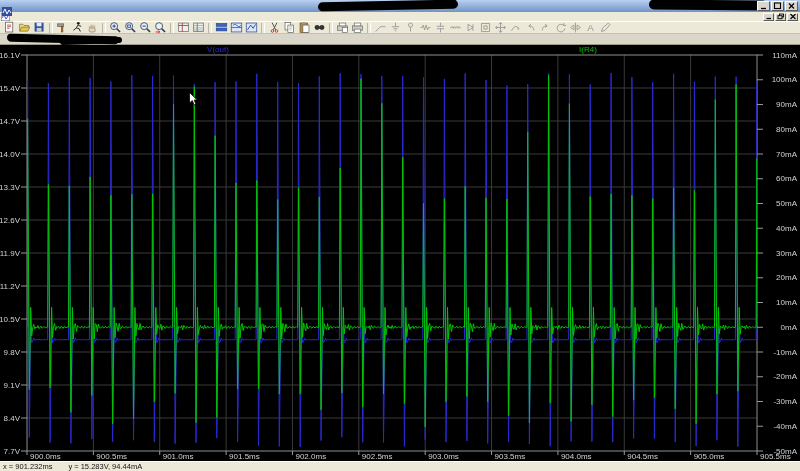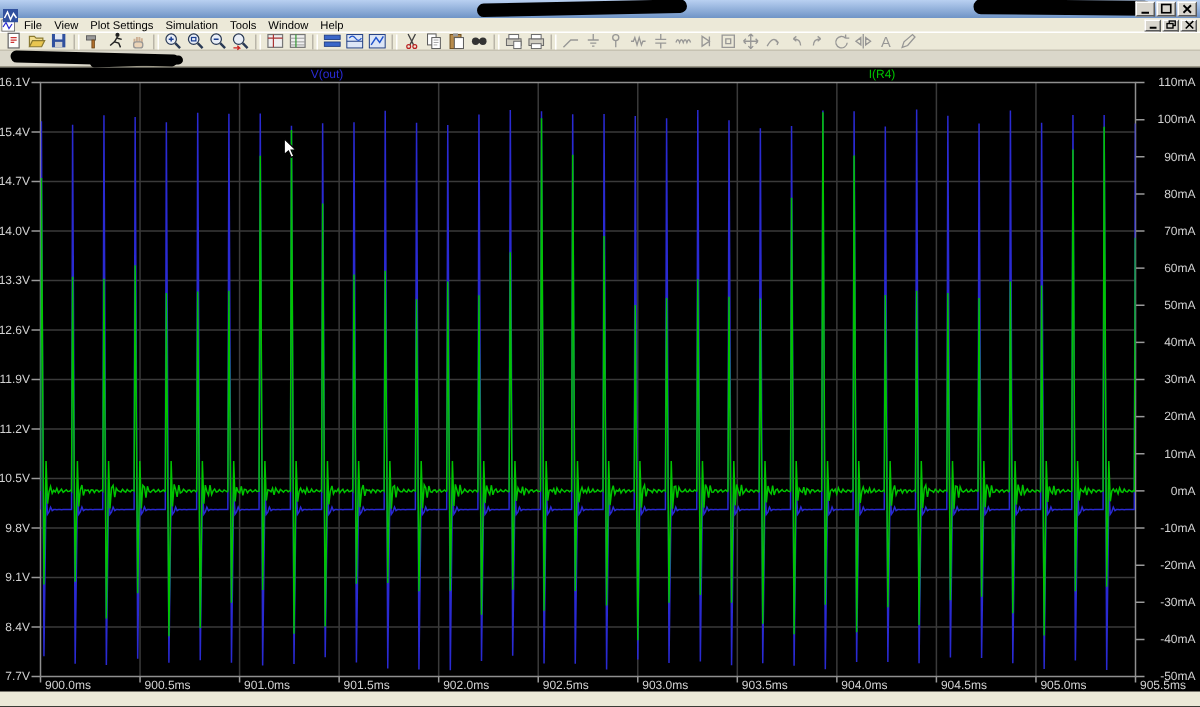--- a/index.html
+++ b/index.html
@@ -89,21 +89,20 @@
     </div>
   </div>
 
   <div class="menubar">
     <span class="child-icon">
       <svg width="9" height="8" viewBox="0 0 9 8">
           <rect width="9" height="8" fill="#fff" stroke="#555" stroke-width="1"></rect>
           <path d="M1 5 L3 2 L5 6 L7 3" stroke="#2a2ad2" stroke-width=".8" fill="none"></path>
         </svg>
     </span>
-    <span id="menu-items"><span class="menu-item">File</span><span class="menu-item">View</span><span class="menu-item">Plot Settings</span><span class="menu-item">Simulation</span><span class="menu-item">Tools</span><span class="menu-item">Window</span><span class="menu-item">Help</span></span>
     <span class="mdi-btns">
       <span class="mbtn">
           <svg width="8" height="7" viewBox="0 0 8 7">
             <path d="M1.5 5.5 H6" stroke="#000" stroke-width="1.2"></path>
           </svg>
         </span>
       <span class="mbtn">
           <svg width="8" height="7" viewBox="0 0 8 7">
             <rect x="2.5" y="1" width="4" height="3" fill="none" stroke="#000" stroke-width=".9"></rect>
             <rect x="1" y="2.7" width="4" height="3" fill="#d9d6ce" stroke="#000" stroke-width=".9"></rect>
@@ -502,14 +501,18 @@
         <polyline points="26.9,294.7 27.6,35.8 29.3,392.5 30.7,281.5 31.7,297.8 32.7,296.2 33.7,293.1 34.8,295.4 35.8,294.7 36.9,294.6 37.9,294.8 39.0,294.7 40.0,294.7 41.0,294.8 42.1,294.7 43.1,294.7 44.2,294.7 45.2,294.7 46.2,294.7 47.3,294.7 47.7,294.7 48.4,38.1 50.1,397.5 51.6,281.5 52.5,297.8 53.5,296.2 54.6,293.1 55.6,295.4 56.7,294.7 57.7,294.6 58.7,294.8 59.8,294.7 60.8,294.7 61.9,294.8 62.9,294.7 64.0,294.7 65.0,294.7 66.0,294.7 67.1,294.7 68.1,294.7 68.5,294.7 69.3,31.8 70.9,398.4 72.4,281.5 73.3,297.8 74.4,296.2 75.4,293.1 76.5,295.4 77.5,294.7 78.5,294.6 79.6,294.8 80.6,294.7 81.7,294.7 82.7,294.8 83.8,294.7 84.8,294.7 85.8,294.7 86.9,294.7 87.9,294.7 89.0,294.7 89.4,294.7 90.1,33.0 91.8,394.1 93.2,281.5 94.2,297.8 95.2,296.2 96.3,293.1 97.3,295.4 98.3,294.7 99.4,294.6 100.4,294.8 101.5,294.7 102.5,294.7 103.6,294.8 104.6,294.7 105.6,294.7 106.7,294.7 107.7,294.7 108.8,294.7 109.8,294.7 110.2,294.7 110.9,36.5 112.6,396.8 114.1,281.5 115.0,297.8 116.1,296.2 117.1,293.1 118.1,295.4 119.2,294.7 120.2,294.6 121.3,294.8 122.3,294.7 123.3,294.7 124.4,294.8 125.4,294.7 126.5,294.7 127.5,294.7 128.6,294.7 129.6,294.7 130.6,294.7 131.1,294.7 131.8,30.2 133.5,395.2 134.9,281.5 135.9,297.8 136.9,296.2 137.9,293.1 139.0,295.4 140.0,294.7 141.1,294.6 142.1,294.8 143.1,294.7 144.2,294.7 145.2,294.8 146.3,294.7 147.3,294.7 148.4,294.7 149.4,294.7 150.4,294.7 151.5,294.7 151.9,294.7 152.6,30.9 154.3,396.8 155.8,281.5 156.7,297.8 157.7,296.2 158.8,293.1 159.8,295.4 160.9,294.7 161.9,294.6 162.9,294.8 164.0,294.7 165.0,294.7 166.1,294.8 167.1,294.7 168.2,294.7 169.2,294.7 170.2,294.7 171.3,294.7 172.3,294.7 172.7,294.7 173.5,30.7 175.1,398.6 176.6,281.5 177.5,297.8 178.6,296.2 179.6,293.1 180.7,295.4 181.7,294.7 182.7,294.6 183.8,294.8 184.8,294.7 185.9,294.7 186.9,294.8 187.9,294.7 189.0,294.7 190.0,294.7 191.1,294.7 192.1,294.7 193.2,294.7 193.6,294.7 194.3,38.9 196.0,397.6 197.4,281.5 198.4,297.8 199.4,296.2 200.4,293.1 201.5,295.4 202.5,294.7 203.6,294.6 204.6,294.8 205.7,294.7 206.7,294.7 207.7,294.8 208.8,294.7 209.8,294.7 210.9,294.7 211.9,294.7 213.0,294.7 214.0,294.7 214.4,294.7 215.1,37.1 216.8,393.1 218.3,281.5 219.2,297.8 220.2,296.2 221.3,293.1 222.3,295.4 223.4,294.7 224.4,294.6 225.5,294.8 226.5,294.7 227.5,294.7 228.6,294.8 229.6,294.7 230.7,294.7 231.7,294.7 232.7,294.7 233.8,294.7 234.8,294.7 235.2,294.7 236.0,36.5 237.6,396.6 239.1,281.5 240.0,297.8 241.1,296.2 242.1,293.1 243.2,295.4 244.2,294.7 245.3,294.6 246.3,294.8 247.3,294.7 248.4,294.7 249.4,294.8 250.5,294.7 251.5,294.7 252.5,294.7 253.6,294.7 254.6,294.7 255.7,294.7 256.1,294.7 256.8,28.8 258.5,400.6 259.9,281.5 260.9,297.8 261.9,296.2 263.0,293.1 264.0,295.4 265.0,294.7 266.1,294.6 267.1,294.8 268.2,294.7 269.2,294.7 270.3,294.8 271.3,294.7 272.3,294.7 273.4,294.7 274.4,294.7 275.5,294.7 276.5,294.7 276.9,294.7 277.7,36.9 279.3,401.4 280.8,281.5 281.7,297.8 282.8,296.2 283.8,293.1 284.8,295.4 285.9,294.7 286.9,294.6 288.0,294.8 289.0,294.7 290.1,294.7 291.1,294.8 292.1,294.7 293.2,294.7 294.2,294.7 295.3,294.7 296.3,294.7 297.3,294.7 297.8,294.7 298.5,38.3 300.2,401.9 301.6,281.5 302.6,297.8 303.6,296.2 304.6,293.1 305.7,295.4 306.7,294.7 307.8,294.6 308.8,294.8 309.8,294.7 310.9,294.7 311.9,294.8 313.0,294.7 314.0,294.7 315.1,294.7 316.1,294.7 317.1,294.7 318.2,294.7 318.6,294.7 319.3,31.4 321.0,395.6 322.5,281.5 323.4,297.8 324.4,296.2 325.5,293.1 326.5,295.4 327.6,294.7 328.6,294.6 329.6,294.8 330.7,294.7 331.7,294.7 332.8,294.8 333.8,294.7 334.9,294.7 335.9,294.7 336.9,294.7 338.0,294.7 339.0,294.7 339.4,294.7 340.2,28.3 341.8,392.2 343.3,281.5 344.2,297.8 345.3,296.2 346.3,293.1 347.4,295.4 348.4,294.7 349.4,294.6 350.5,294.8 351.5,294.7 352.6,294.7 353.6,294.8 354.7,294.7 355.7,294.7 356.7,294.7 357.8,294.7 358.8,294.7 359.9,294.7 360.3,294.7 361.0,29.1 362.7,397.3 364.1,281.5 365.1,297.8 366.1,296.2 367.2,293.1 368.2,295.4 369.2,294.7 370.3,294.6 371.3,294.8 372.4,294.7 373.4,294.7 374.4,294.8 375.5,294.7 376.5,294.7 377.6,294.7 378.6,294.7 379.7,294.7 380.7,294.7 381.1,294.7 381.8,31.2 383.5,397.5 385.0,281.5 385.9,297.8 387.0,296.2 388.0,293.1 389.0,295.4 390.1,294.7 391.1,294.6 392.2,294.8 393.2,294.7 394.2,294.7 395.3,294.8 396.3,294.7 397.4,294.7 398.4,294.7 399.5,294.7 400.5,294.7 401.5,294.7 402.0,294.7 402.7,31.0 404.4,401.4 405.8,281.5 406.7,297.8 407.8,296.2 408.8,293.1 409.9,295.4 410.9,294.7 412.0,294.6 413.0,294.8 414.0,294.7 415.1,294.7 416.1,294.8 417.2,294.7 418.2,294.7 419.3,294.7 420.3,294.7 421.3,294.7 422.4,294.7 422.8,294.7 423.5,32.3 425.2,394.6 426.6,281.5 427.6,297.8 428.6,296.2 429.7,293.1 430.7,295.4 431.8,294.7 432.8,294.6 433.8,294.8 434.9,294.7 435.9,294.7 437.0,294.8 438.0,294.7 439.0,294.7 440.1,294.7 441.1,294.7 442.2,294.7 443.2,294.7 443.6,294.7 444.4,33.8 446.0,397.0 447.5,281.5 448.4,297.8 449.5,296.2 450.5,293.1 451.5,295.4 452.6,294.7 453.6,294.6 454.7,294.8 455.7,294.7 456.8,294.7 457.8,294.8 458.8,294.7 459.9,294.7 460.9,294.7 462.0,294.7 463.0,294.7 464.1,294.7 464.5,294.7 465.2,28.4 466.9,396.0 468.3,281.5 469.3,297.8 470.3,296.2 471.3,293.1 472.4,295.4 473.4,294.7 474.5,294.6 475.5,294.8 476.6,294.7 477.6,294.7 478.6,294.8 479.7,294.7 480.7,294.7 481.8,294.7 482.8,294.7 483.8,294.7 484.9,294.7 485.3,294.7 486.0,35.1 487.7,398.5 489.2,281.5 490.1,297.8 491.1,296.2 492.2,293.1 493.2,295.4 494.3,294.7 495.3,294.6 496.4,294.8 497.4,294.7 498.4,294.7 499.5,294.8 500.5,294.7 501.6,294.7 502.6,294.7 503.6,294.7 504.7,294.7 505.7,294.7 506.1,294.7 506.9,40.5 508.5,397.1 510.0,281.5 510.9,297.8 512.0,296.2 513.0,293.1 514.1,295.4 515.1,294.7 516.1,294.6 517.2,294.8 518.2,294.7 519.3,294.7 520.3,294.8 521.4,294.7 522.4,294.7 523.4,294.7 524.5,294.7 525.5,294.7 526.6,294.7 527.0,294.7 527.7,39.0 529.4,398.8 530.8,281.5 531.8,297.8 532.8,296.2 533.9,293.1 534.9,295.4 535.9,294.7 537.0,294.6 538.0,294.8 539.1,294.7 540.1,294.7 541.2,294.8 542.2,294.7 543.2,294.7 544.3,294.7 545.3,294.7 546.4,294.7 547.4,294.7 547.8,294.7 548.6,28.7 550.2,401.2 551.7,281.5 552.6,297.8 553.7,296.2 554.7,293.1 555.7,295.4 556.8,294.7 557.8,294.6 558.9,294.8 559.9,294.7 560.9,294.7 562.0,294.8 563.0,294.7 564.1,294.7 565.1,294.7 566.2,294.7 567.2,294.7 568.2,294.7 568.7,294.7 569.4,29.2 571.1,396.4 572.5,281.5 573.5,297.8 574.5,296.2 575.5,293.1 576.6,295.4 577.6,294.7 578.7,294.6 579.7,294.8 580.7,294.7 581.8,294.7 582.8,294.8 583.9,294.7 584.9,294.7 586.0,294.7 587.0,294.7 588.0,294.7 589.1,294.7 589.5,294.7 590.2,39.4 591.9,396.4 593.4,281.5 594.3,297.8 595.3,296.2 596.4,293.1 597.4,295.4 598.5,294.7 599.5,294.6 600.5,294.8 601.6,294.7 602.6,294.7 603.7,294.8 604.7,294.7 605.8,294.7 606.8,294.7 607.8,294.7 608.9,294.7 609.9,294.7 610.3,294.7 611.1,28.0 612.7,397.1 614.2,281.5 615.1,297.8 616.2,296.2 617.2,293.1 618.3,295.4 619.3,294.7 620.3,294.6 621.4,294.8 622.4,294.7 623.5,294.7 624.5,294.8 625.5,294.7 626.6,294.7 627.6,294.7 628.7,294.7 629.7,294.7 630.8,294.7 631.2,294.7 631.9,32.1 633.6,393.4 635.0,281.5 636.0,297.8 637.0,296.2 638.1,293.1 639.1,295.4 640.1,294.7 641.2,294.6 642.2,294.8 643.3,294.7 644.3,294.7 645.3,294.8 646.4,294.7 647.4,294.7 648.5,294.7 649.5,294.7 650.6,294.7 651.6,294.7 652.0,294.7 652.7,37.3 654.4,393.7 655.9,281.5 656.8,297.8 657.8,296.2 658.9,293.1 659.9,295.4 661.0,294.7 662.0,294.6 663.1,294.8 664.1,294.7 665.1,294.7 666.2,294.8 667.2,294.7 668.3,294.7 669.3,294.7 670.4,294.7 671.4,294.7 672.4,294.7 672.9,294.7 673.6,28.7 675.2,397.2 676.7,281.5 677.6,297.8 678.7,296.2 679.7,293.1 680.8,295.4 681.8,294.7 682.9,294.6 683.9,294.8 684.9,294.7 686.0,294.7 687.0,294.8 688.1,294.7 689.1,294.7 690.1,294.7 691.2,294.7 692.2,294.7 693.3,294.7 693.7,294.7 694.4,36.8 696.1,401.0 697.5,281.5 698.5,297.8 699.5,296.2 700.6,293.1 701.6,295.4 702.6,294.7 703.7,294.6 704.7,294.8 705.8,294.7 706.8,294.7 707.9,294.8 708.9,294.7 709.9,294.7 711.0,294.7 712.0,294.7 713.1,294.7 714.1,294.7 714.5,294.7 715.3,31.6 716.9,395.3 718.4,281.5 719.3,297.8 720.4,296.2 721.4,293.1 722.4,295.4 723.5,294.7 724.5,294.6 725.6,294.8 726.6,294.7 727.7,294.7 728.7,294.8 729.7,294.7 730.8,294.7 731.8,294.7 732.9,294.7 733.9,294.7 734.9,294.7 735.4,294.7 736.1,31.7 737.8,401.6 739.2,281.5 740.2,297.8 741.2,296.2 742.2,293.1 743.3,295.4 744.3,294.7 745.4,294.6 746.4,294.8 747.5,294.7 748.5,294.7 749.5,294.8 750.6,294.7 751.6,294.7 752.7,294.7 753.7,294.7 754.7,294.7 755.8,294.7 756.2,294.7 756.9,37.3 758.6,398.8 760.1,281.5 761.0,297.8 762.0,296.2 763.1,293.1 " fill="none" stroke="#2a2ad2" stroke-width="1" clip-path="url(#pc)"></polyline>
         <polyline points="26.9,282.3 27.6,73.7 29.3,344.6 30.7,262.4 31.7,290.8 32.7,282.8 33.7,279.3 34.8,283.9 35.8,281.9 36.9,283.0 37.9,280.6 39.0,283.6 40.0,282.3 41.0,281.1 42.1,283.2 43.1,282.4 44.2,281.5 45.2,282.7 46.2,282.6 47.3,281.7 47.7,282.3 48.4,139.5 50.1,342.8 51.6,262.4 52.5,292.7 53.5,281.8 54.6,278.4 55.6,285.3 56.7,281.6 57.7,282.1 58.7,281.6 59.8,283.6 60.8,281.5 61.9,281.7 62.9,283.4 64.0,281.7 65.0,281.8 66.0,283.0 67.1,282.1 68.1,281.8 68.5,282.3 69.3,140.8 70.9,367.3 72.4,262.4 73.3,294.0 74.4,280.2 75.4,278.6 76.5,286.4 77.5,280.5 78.5,281.9 79.6,282.6 80.6,283.0 81.7,281.2 82.7,282.4 83.8,283.1 84.8,281.3 85.8,282.3 86.9,282.9 87.9,281.7 89.0,282.1 89.4,282.3 90.1,131.9 91.8,350.5 93.2,262.4 94.2,294.0 95.2,278.6 96.3,279.8 97.3,286.8 98.3,279.2 99.4,282.6 100.4,283.2 101.5,282.0 102.5,281.4 103.6,283.0 104.6,282.5 105.6,281.3 106.7,282.9 107.7,282.5 108.8,281.6 109.8,282.6 110.2,282.3 110.9,150.3 112.6,379.1 114.1,262.4 115.0,292.7 116.1,277.9 117.1,281.4 118.1,286.3 119.2,278.4 120.2,283.7 121.3,283.0 122.3,281.2 123.3,282.1 124.4,283.1 125.4,281.8 126.5,281.7 127.5,283.1 128.6,282.0 129.6,281.8 130.6,282.8 131.1,282.3 131.8,149.3 133.5,373.7 134.9,262.4 135.9,290.8 136.9,278.4 137.9,282.5 139.0,285.0 140.0,278.4 141.1,284.7 142.1,282.2 143.1,281.0 144.2,283.0 145.2,282.7 146.3,281.4 147.3,282.4 148.4,282.9 149.4,281.6 150.4,282.2 151.5,282.8 151.9,282.3 152.6,148.8 154.3,356.9 155.8,262.4 156.7,289.3 157.7,279.8 158.8,282.8 159.8,283.6 160.9,279.2 161.9,285.2 162.9,281.2 164.0,281.4 165.0,283.5 166.1,282.0 167.1,281.5 168.2,282.9 169.2,282.4 170.2,281.5 171.3,282.6 172.3,282.5 172.7,282.3 173.5,58.9 175.1,348.3 176.6,262.4 177.5,288.7 178.6,281.5 179.6,281.9 180.7,282.9 181.7,280.5 182.7,284.9 183.8,280.4 184.8,282.2 185.9,283.5 186.9,281.3 187.9,282.1 189.0,283.1 190.0,281.9 191.1,281.8 192.1,282.9 193.2,282.1 193.6,282.3 194.3,41.7 196.0,377.5 197.4,262.4 198.4,289.5 199.4,282.7 200.4,280.4 201.5,283.1 202.5,281.6 203.6,283.9 204.6,280.3 205.7,283.1 206.7,283.0 207.7,281.0 208.8,282.8 209.8,282.8 210.9,281.5 211.9,282.3 213.0,282.8 214.0,281.8 214.4,282.3 215.1,90.7 216.8,372.6 218.3,262.4 219.2,291.3 220.2,282.6 221.3,279.0 222.3,284.2 223.4,281.9 224.4,282.7 225.5,280.8 226.5,283.6 227.5,282.1 228.6,281.2 229.6,283.3 230.7,282.2 231.7,281.5 232.7,282.8 233.8,282.5 234.8,281.7 235.2,282.3 236.0,138.0 237.6,344.1 239.1,262.4 240.0,293.1 241.1,281.5 242.1,278.4 243.2,285.6 244.2,281.4 245.3,282.0 246.3,281.8 247.3,283.5 248.4,281.4 249.4,281.9 250.5,283.4 251.5,281.6 252.5,281.9 253.6,283.0 254.6,282.0 255.7,281.8 256.1,282.3 256.8,135.5 258.5,343.7 259.9,262.4 260.9,294.1 261.9,279.8 263.0,278.8 264.0,286.6 265.0,280.2 266.1,282.0 267.1,282.8 268.2,282.8 269.2,281.2 270.3,282.6 271.3,283.0 272.3,281.3 273.4,282.5 274.4,282.8 275.5,281.6 276.5,282.2 276.9,282.3 277.7,154.5 279.3,349.1 280.8,262.4 281.7,293.8 282.8,278.3 283.8,280.2 284.8,286.8 285.9,279.0 286.9,282.8 288.0,283.2 289.0,281.8 290.1,281.6 291.1,283.1 292.1,282.3 293.2,281.4 294.2,283.0 295.3,282.4 296.3,281.6 297.3,282.6 297.8,282.3 298.5,142.7 300.2,348.9 301.6,262.4 302.6,292.3 303.6,277.9 304.6,281.7 305.7,286.0 306.7,278.3 307.8,283.9 308.8,282.9 309.8,281.1 310.9,282.4 311.9,283.1 313.0,281.7 314.0,281.9 315.1,283.1 316.1,281.9 317.1,281.9 318.2,282.9 318.6,282.3 319.3,151.9 321.0,364.8 322.5,262.4 323.4,290.4 324.4,278.7 325.5,282.7 326.5,284.6 327.6,278.5 328.6,284.9 329.6,282.0 330.7,281.0 331.7,283.2 332.8,282.6 333.8,281.4 334.9,282.5 335.9,282.8 336.9,281.5 338.0,282.3 339.0,282.8 339.4,282.3 340.2,123.1 341.8,348.1 343.3,262.4 344.2,289.0 345.3,280.3 346.3,282.6 347.4,283.4 348.4,279.5 349.4,285.2 350.5,280.9 351.5,281.6 352.6,283.6 353.6,281.8 354.7,281.6 355.7,283.0 356.7,282.3 357.8,281.6 358.8,282.7 359.9,282.5 360.3,282.3 361.0,33.8 362.7,362.2 364.1,262.4 365.1,288.8 366.1,281.9 367.2,281.6 368.2,282.8 369.2,280.8 370.3,284.7 371.3,280.3 372.4,282.5 373.4,283.4 374.4,281.2 375.5,282.2 376.5,283.0 377.6,281.8 378.6,281.9 379.7,282.9 380.7,282.0 381.1,282.3 381.8,58.2 383.5,349.0 385.0,262.4 385.9,289.9 387.0,282.8 388.0,280.0 389.0,283.3 390.1,281.7 391.1,283.6 392.2,280.3 393.2,283.3 394.2,282.8 395.3,281.0 396.3,282.9 397.4,282.7 398.4,281.5 399.5,282.4 400.5,282.8 401.5,281.7 402.0,282.3 402.7,112.4 404.4,358.6 405.8,262.4 406.7,291.7 407.8,282.5 408.8,278.8 409.9,284.5 410.9,281.9 412.0,282.5 413.0,281.1 414.0,283.7 415.1,281.9 416.1,281.3 417.2,283.3 418.2,282.1 419.3,281.6 420.3,282.9 421.3,282.3 422.4,281.7 422.8,282.3 423.5,158.4 425.2,381.9 426.6,262.4 427.6,293.4 428.6,281.1 429.7,278.4 430.7,285.9 431.8,281.1 432.8,281.9 433.8,282.1 434.9,283.4 435.9,281.3 437.0,282.0 438.0,283.3 439.0,281.5 440.1,282.0 441.1,283.0 442.2,281.9 443.2,281.9 443.6,282.3 444.4,153.7 446.0,356.8 447.5,262.4 448.4,294.1 449.5,279.4 450.5,279.1 451.5,286.8 452.6,279.9 453.6,282.1 454.7,282.9 455.7,282.5 456.8,281.2 457.8,282.8 458.8,282.8 459.9,281.3 460.9,282.6 462.0,282.7 463.0,281.6 464.1,282.3 464.5,282.3 465.2,141.2 466.9,351.6 468.3,262.4 469.3,293.5 470.3,278.1 471.3,280.5 472.4,286.7 473.4,278.7 474.5,283.1 475.5,283.2 476.6,281.6 477.6,281.7 478.6,283.2 479.7,282.1 480.7,281.5 481.8,283.0 482.8,282.3 483.8,281.6 484.9,282.7 485.3,282.3 486.0,152.8 487.7,356.9 489.2,262.4 490.1,291.9 491.1,278.0 492.2,282.0 493.2,285.7 494.3,278.3 495.3,284.2 496.4,282.7 497.4,281.0 498.4,282.6 499.5,283.0 500.5,281.6 501.6,282.0 502.6,283.1 503.6,281.8 504.7,282.0 505.7,282.9 506.1,282.3 506.9,154.0 508.5,370.9 510.0,262.4 510.9,290.0 512.0,279.0 513.0,282.8 514.1,284.3 515.1,278.7 516.1,285.0 517.2,281.7 518.2,281.1 519.3,283.3 520.3,282.4 521.4,281.4 522.4,282.6 523.4,282.7 524.5,281.5 525.5,282.4 526.6,282.7 527.0,282.3 527.7,86.9 529.4,377.8 530.8,262.4 531.8,288.8 532.8,280.7 533.9,282.5 534.9,283.2 535.9,279.8 537.0,285.1 538.0,280.7 539.1,281.7 540.1,283.6 541.2,281.6 542.2,281.7 543.2,283.0 544.3,282.2 545.3,281.6 546.4,282.8 547.4,282.4 547.8,282.3 548.6,29.8 550.2,358.1 551.7,262.4 552.6,289.0 553.7,282.2 554.7,281.2 555.7,282.8 556.8,281.1 557.8,284.4 558.9,280.2 559.9,282.7 560.9,283.3 562.0,281.1 563.0,282.4 564.1,283.0 565.1,281.7 566.2,282.0 567.2,282.9 568.2,281.9 568.7,282.3 569.4,58.6 571.1,376.5 572.5,262.4 573.5,290.3 574.5,282.8 575.5,279.7 576.6,283.5 577.6,281.8 578.7,283.3 579.7,280.4 580.7,283.4 581.8,282.6 582.8,281.0 583.9,283.0 584.9,282.5 586.0,281.5 587.0,282.6 588.0,282.7 589.1,281.7 589.5,282.3 590.2,151.6 591.9,359.8 593.4,262.4 594.3,292.2 595.3,282.2 596.4,278.6 597.4,284.8 598.5,281.8 599.5,282.3 600.5,281.3 601.6,283.7 602.6,281.7 603.7,281.5 604.7,283.4 605.8,281.9 606.8,281.7 607.8,282.9 608.9,282.2 609.9,281.7 610.3,282.3 611.1,148.9 612.7,371.6 614.2,262.4 615.1,293.7 616.2,280.7 617.2,278.5 618.3,286.2 619.3,280.9 620.3,281.9 621.4,282.3 622.4,283.2 623.5,281.2 624.5,282.2 625.5,283.2 626.6,281.4 627.6,282.2 628.7,283.0 629.7,281.8 630.8,282.0 631.2,282.3 631.9,150.3 633.6,355.1 635.0,262.4 636.0,294.1 637.0,279.0 638.1,279.4 639.1,286.8 640.1,279.6 641.2,282.3 642.2,283.1 643.3,282.3 644.3,281.3 645.3,282.9 646.4,282.7 647.4,281.3 648.5,282.7 649.5,282.6 650.6,281.6 651.6,282.4 652.0,282.3 652.7,153.7 654.4,352.8 655.9,262.4 656.8,293.2 657.8,278.0 658.9,280.9 659.9,286.5 661.0,278.6 662.0,283.3 663.1,283.1 664.1,281.4 665.1,281.9 666.2,283.2 667.2,282.0 668.3,281.6 669.3,283.1 670.4,282.1 671.4,281.7 672.4,282.8 672.9,282.3 673.6,142.7 675.2,363.8 676.7,262.4 677.6,291.4 678.7,278.1 679.7,282.3 680.8,285.4 681.8,278.3 682.9,284.5 683.9,282.5 684.9,281.0 686.0,282.8 687.0,282.9 688.1,281.5 689.1,282.2 690.1,283.0 691.2,281.7 692.2,282.1 693.3,282.9 693.7,282.3 694.4,145.4 696.1,378.7 697.5,262.4 698.5,289.6 699.5,279.3 700.6,282.8 701.6,284.0 702.6,278.9 703.7,285.1 704.7,281.5 705.8,281.2 706.8,283.4 707.9,282.2 708.9,281.4 709.9,282.8 711.0,282.6 712.0,281.5 713.1,282.5 714.1,282.7 714.5,282.3 715.3,54.6 716.9,349.2 718.4,262.4 719.3,288.7 720.4,281.1 721.4,282.3 722.4,283.0 723.5,280.1 724.5,285.0 725.6,280.6 726.6,282.0 727.7,283.6 728.7,281.4 729.7,281.9 730.8,283.1 731.8,282.0 732.9,281.7 733.9,282.9 734.9,282.2 735.4,282.3 736.1,39.5 737.8,346.1 739.2,262.4 740.2,289.2 741.2,282.4 742.2,280.9 743.3,282.9 744.3,281.3 745.4,284.2 746.4,280.2 747.5,282.9 748.5,283.2 749.5,281.0 750.6,282.6 751.6,282.9 752.7,281.6 753.7,282.2 754.7,282.9 755.8,281.9 756.2,282.3 756.9,113.5 758.6,346.7 760.1,262.4 761.0,290.7 762.0,282.8 763.1,279.4 " fill="none" stroke="#00c400" stroke-width="1" clip-path="url(#pc)"></polyline>
         <text x="218" y="7" font-size="8" fill="#2a2ad2" text-anchor="middle">V(out)</text>
         <text x="588" y="7" font-size="8" fill="#00c400" text-anchor="middle">I(R4)</text>
       </svg>
       <svg class="cursor" width="9" height="14" viewBox="0 0 9 14">
         <path d="M0.5 0.5 L0.5 11 L3.3 8.6 L5.1 12.9 L6.9 12.1 L5.1 8 L8.3 8 Z" fill="#fff" stroke="#000" stroke-width="0.8"></path>
       </svg>
     </div>
 
+  <div class="statusbar">
+    <span>x = 901.232ms</span>
+    <span>y = 15.283V, 94.44mA</span>
+  </div>
 
 </div>
 
 </body></html>

